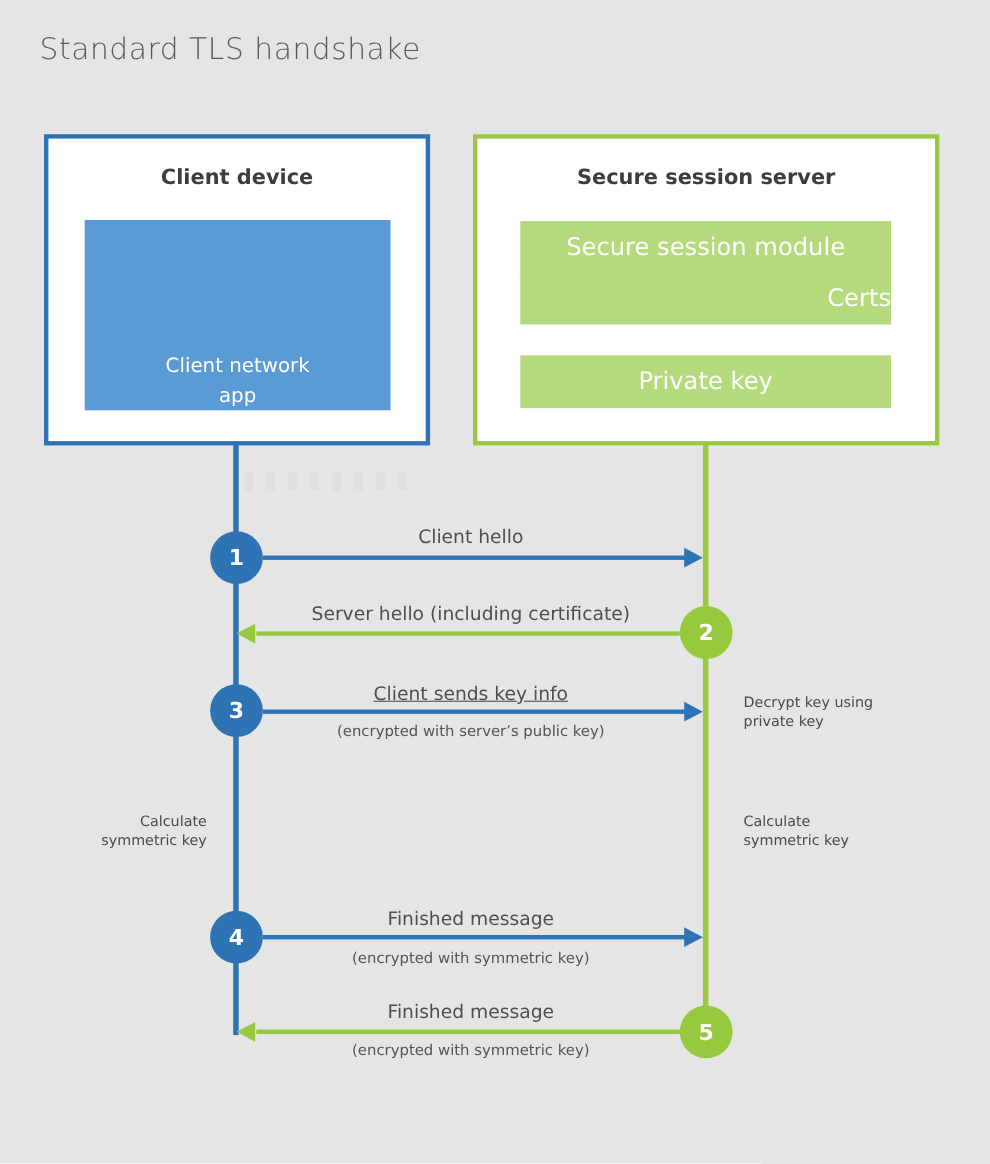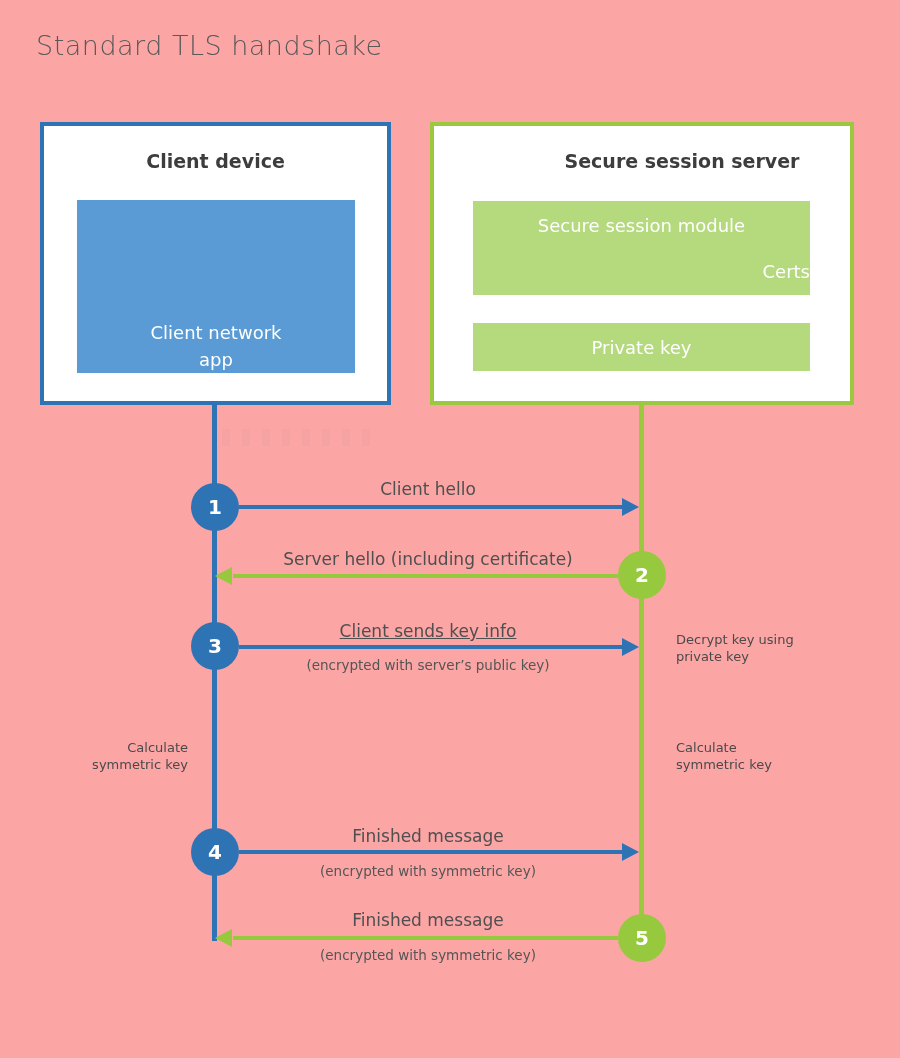--- a/index.html
+++ b/index.html
@@ -1,42 +1,42 @@
 <!DOCTYPE html>
 <html><head>
 <meta charset="utf-8">
 <style>
   html,body{margin:0;padding:0;background:#ffffff;}
   .canvas{
-    position:relative;width:900px;height:1058px;background:#fca5a5;overflow:hidden;
+    position:relative;width:900px;height:1058px;background:#e5e5e5;overflow:hidden;
     font-family:"DejaVu Sans","Liberation Sans",sans-serif;
   }
   .page-title{
     position:absolute;left:36px;top:30px;font-size:27px;font-weight:300;
     color:#595959;letter-spacing:.5px;
   }
   
   .box{position:absolute;top:122px;height:283px;background:#fff;box-sizing:border-box;}
   .box.client{left:40px;width:351px;border:4px solid #2e74b5;}
   .box.server{left:430px;width:424px;border:4px solid #9cc83f;}
   .box-title{
     position:absolute;top:150px;font-size:19px;font-weight:bold;color:#3d3d3d;
     text-align:center;
   }
   .box-title.client-t{left:40px;width:351px;}
-  .box-title.server-t{left:430px;width:424px;padding-left:40px;}
+  .box-title.server-t{left:430px;width:424px;}
   .app-box{
     position:absolute;left:77px;top:200px;width:278px;height:173px;background:#5b9bd5;
     display:flex;align-items:flex-end;justify-content:center;
   }
   .app-box span{width:150px;text-align:center;color:#ffffff;font-size:18px;line-height:27px;}
   .bar{
     position:absolute;left:473px;width:337px;height:48px;background:#b5d97d;
     display:flex;align-items:center;justify-content:center;
-    color:#ffffff;font-size:18px;
+    color:#ffffff;font-size:22px;
   }
   .bar.b0{top:201px;} .bar.b1{top:247px;justify-content:flex-end;} .bar.b2{top:323px;}
   
   .lifeline{position:absolute;width:5px;}
   .lifeline.blue{left:212px;top:404px;height:537px;background:#2e74b5;}
   .lifeline.green{left:639px;top:404px;height:534px;background:#9cc83f;}
   
   .ghost{
     position:absolute;left:222px;top:429px;width:160px;height:17px;opacity:.55;
     background:repeating-linear-gradient(90deg,rgba(120,120,120,.10) 0 8px,rgba(0,0,0,0) 8px 20px);

